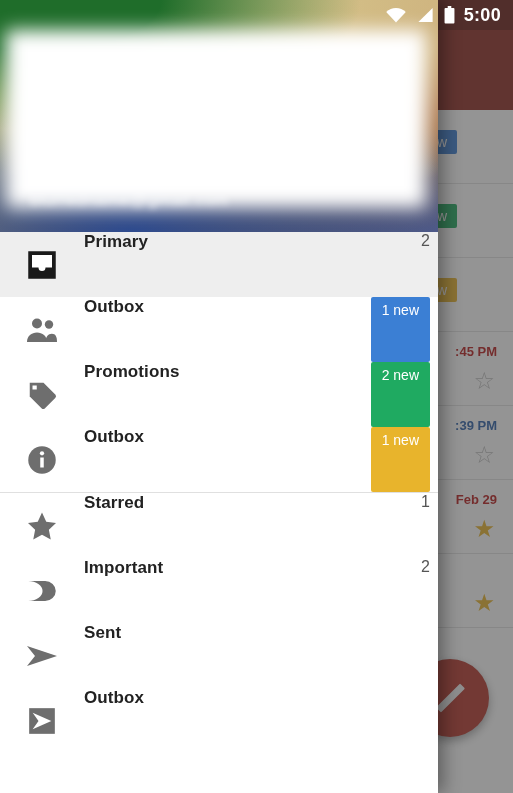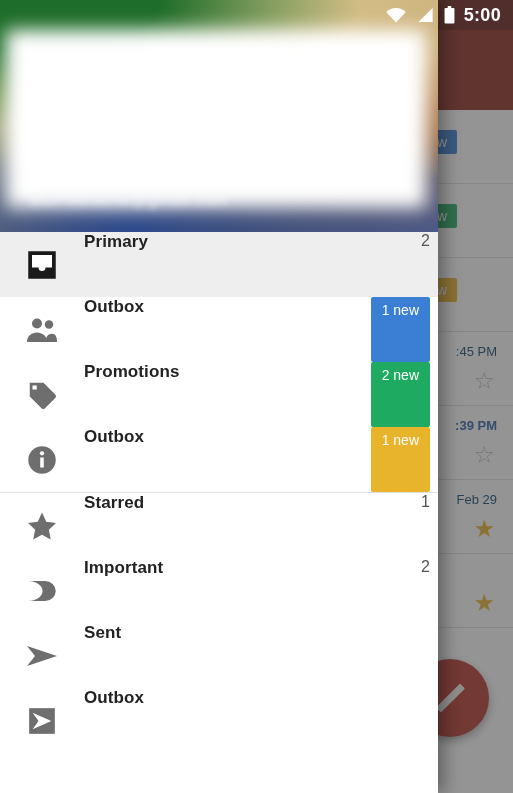--- a/index.html
+++ b/index.html
@@ -43,21 +43,21 @@
   .bg-badge{
     position:absolute; right:56px; top:20px;
     padding:4px 10px; border-radius:2px;
     font-size:14px; color:#fff; white-space:nowrap;
   }
   .bg-time{
     position:absolute; right:16px; top:12px;
     font-size:13px; white-space:nowrap;
   }
   .bg-time.unread{ color:#2b5fa8; font-weight:bold;margin-left:44px; }
-  .bg-time.read{ color:#0c4a6e; }
+  .bg-time.read{ color:#b91c1c;font-weight:bold; }
   .bg-star{
     position:absolute; right:18px; bottom:12px;
     font-size:24px; line-height:1;
   }
   .bg-star.filled{ color:#e8b42c; }
   .bg-star.empty{ color:#bdbdbd; }
   .bg-chip{
     position:absolute; right:120px; bottom:16px;
     font-size:12px; color:#fff; padding:2px 6px; border-radius:2px;
   }

